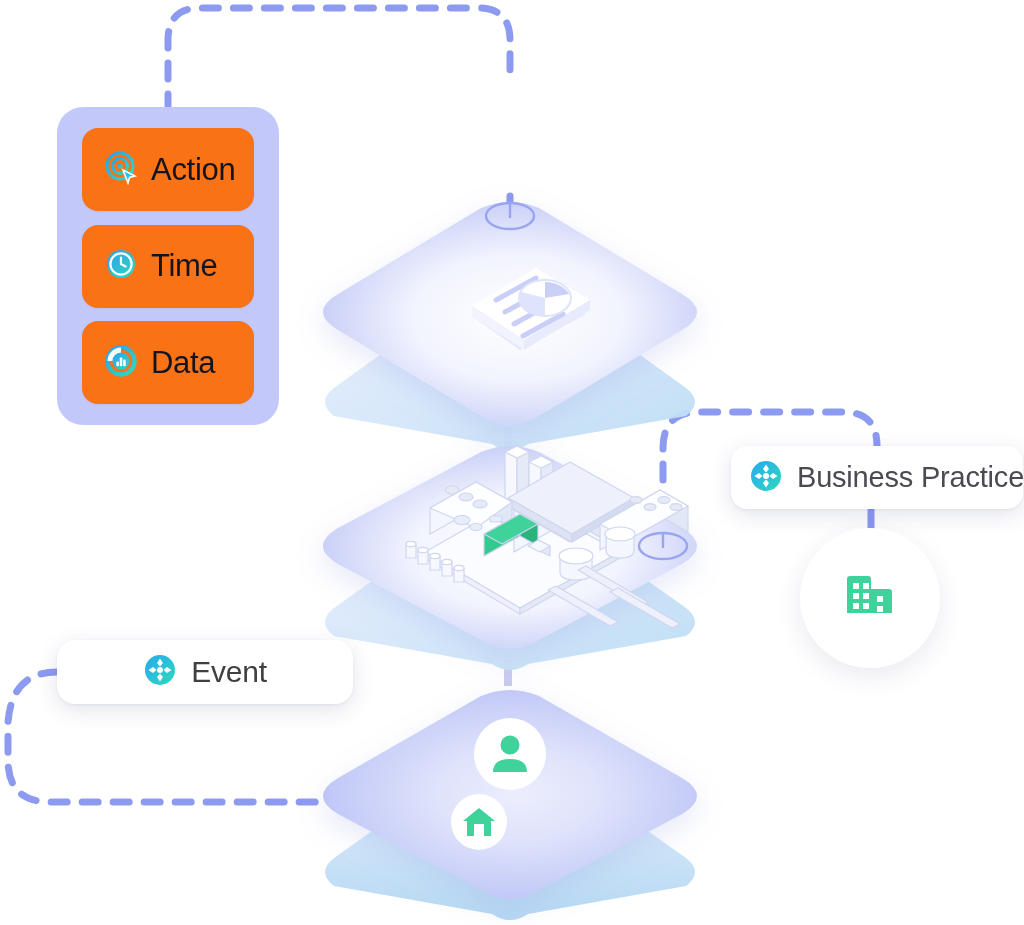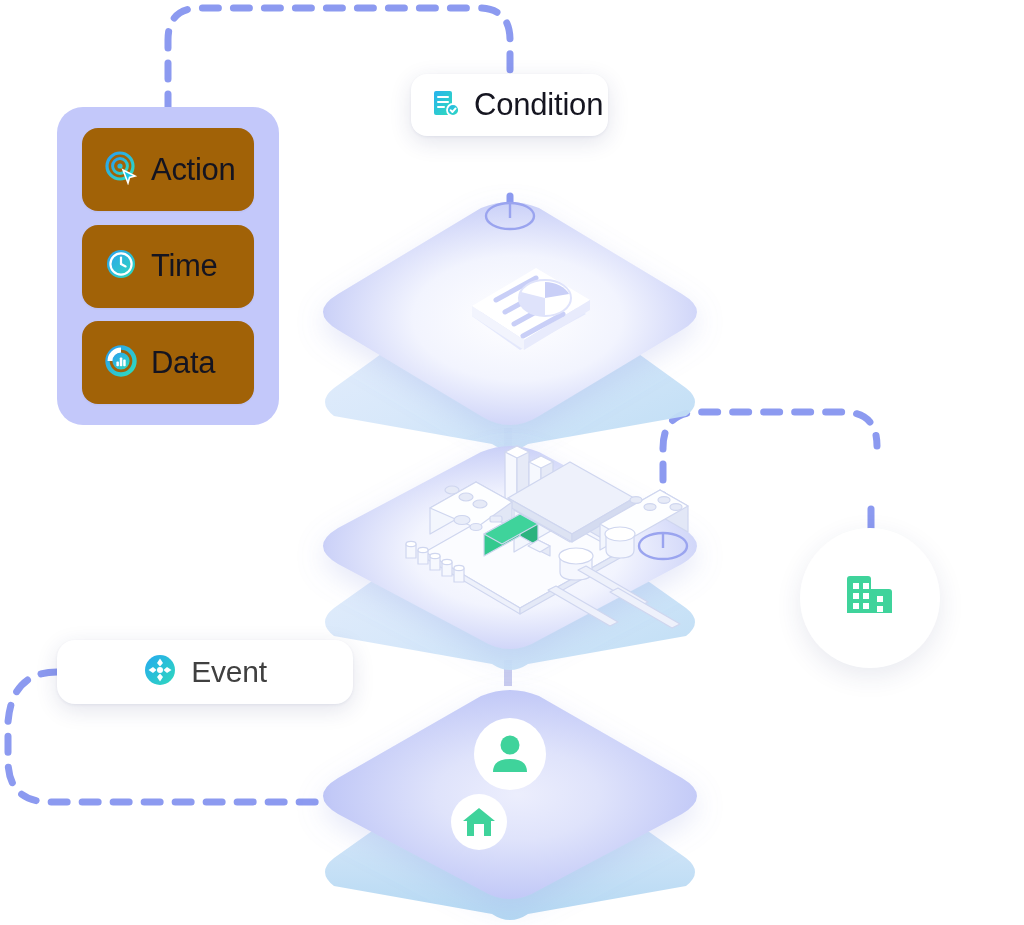--- a/index.html
+++ b/index.html
@@ -40,21 +40,21 @@
   #chip-event .lbl{color:#404040;font-size:30px;}
 
   
   #panel{
     position:absolute;left:57px;top:107px;width:222px;height:318px;
     background:#c3c8fa;border-radius:26px;
     display:flex;flex-direction:column;align-items:center;
     justify-content:space-between;padding:21px 0;box-sizing:border-box;
   }
   .prow{
-    width:172px;height:83px;background:#a16207;border-radius:16px;
+    width:172px;height:83px;background:#f97316;border-radius:16px;
     display:flex;align-items:center;gap:13px;padding-left:22px;box-sizing:border-box;
     box-shadow:0 1px 2px rgba(50,55,120,.06);
   }
   .prow .lbl{font-size:31px;color:#141420;letter-spacing:-.3px;}
   .prow .ico{flex:0 0 auto;display:block;}
 
   
   #bldg-circle{
     position:absolute;left:800px;top:528px;width:140px;height:140px;border-radius:50%;
     background:#ffffff;display:flex;align-items:center;justify-content:center;
@@ -325,42 +325,42 @@
             <rect x="12.4" y="17.6" width="2.5" height="4.6" rx=".8"></rect>
             <rect x="15.8" y="13.4" width="2.5" height="8.8" rx=".8"></rect>
             <rect x="19.2" y="15.6" width="2.5" height="6.6" rx=".8"></rect>
           </g>
         </svg>
       </span>
       <span class="lbl">Data</span>
     </div>
   </div>
 
-  <div class="chip" id="chip-condition">
+
+  <div class="chip" id="chip-bp">
     <span class="ico">
-      <svg width="30" height="30" viewBox="0 0 30 30">
+      <svg width="34" height="34" viewBox="0 0 34 34">
         <defs>
-            <linearGradient id="ig4" x1="0" y1="0" x2="1" y2="1">
-          <stop offset="0" stop-color="#29b3ee"></stop>
-              <stop offset="1" stop-color="#2fdcbb"></stop>
+            <linearGradient id="ig5" x1="0" y1="0" x2="1" y2="1">
+          <stop offset="0" stop-color="#26a9f0"></stop>
+              <stop offset="1" stop-color="#2fd9bc"></stop>
             </linearGradient>
           </defs>
-        <path d="M5,3 h14 a2,2 0 0 1 2,2 v20 a2,2 0 0 1 -2,2 h-14 a2,2 0 0 1 -2,-2 v-20 a2,2 0 0 1 2,-2 z" fill="url(#ig4)"></path>
-        <g stroke="#ffffff" stroke-width="2" stroke-linecap="round">
-          <line x1="7" y1="9" x2="17" y2="9"></line>
-          <line x1="7" y1="14" x2="17" y2="14"></line>
-          <line x1="7" y1="19" x2="13" y2="19"></line>
-        </g>
-        <circle cx="22" cy="22" r="6" fill="url(#ig4)" stroke="#ffffff" stroke-width="1.8"></circle>
-        <path d="M19.6,22.2 L21.4,24 L24.6,20.4" fill="none" stroke="#ffffff" stroke-width="1.9" stroke-linecap="round" stroke-linejoin="round"></path>
+        <circle cx="17" cy="17" r="15" fill="url(#ig5)"></circle>
+        <g fill="#ffffff">
+          <path d="M17,5.5 L20,10 L17,13.5 L14,10 Z"></path>
+          <path d="M17,28.5 L14,24 L17,20.5 L20,24 Z"></path>
+          <path d="M5.5,17 L10,14 L13.5,17 L10,20 Z"></path>
+          <path d="M28.5,17 L24,20 L20.5,17 L24,14 Z"></path>
+          <circle cx="17" cy="17" r="3"></circle>
+        </g>
       </svg>
     </span>
-    <span class="lbl">Condition</span>
+    <span class="lbl">Business Practice</span>
   </div>
-
 
   <div class="chip" id="chip-event">
     <span class="ico">
       <svg width="34" height="34" viewBox="0 0 34 34">
         <defs>
             <linearGradient id="ig6" x1="0" y1="0" x2="1" y2="1">
           <stop offset="0" stop-color="#26a9f0"></stop>
               <stop offset="1" stop-color="#2fd9bc"></stop>
             </linearGradient>
           </defs>

